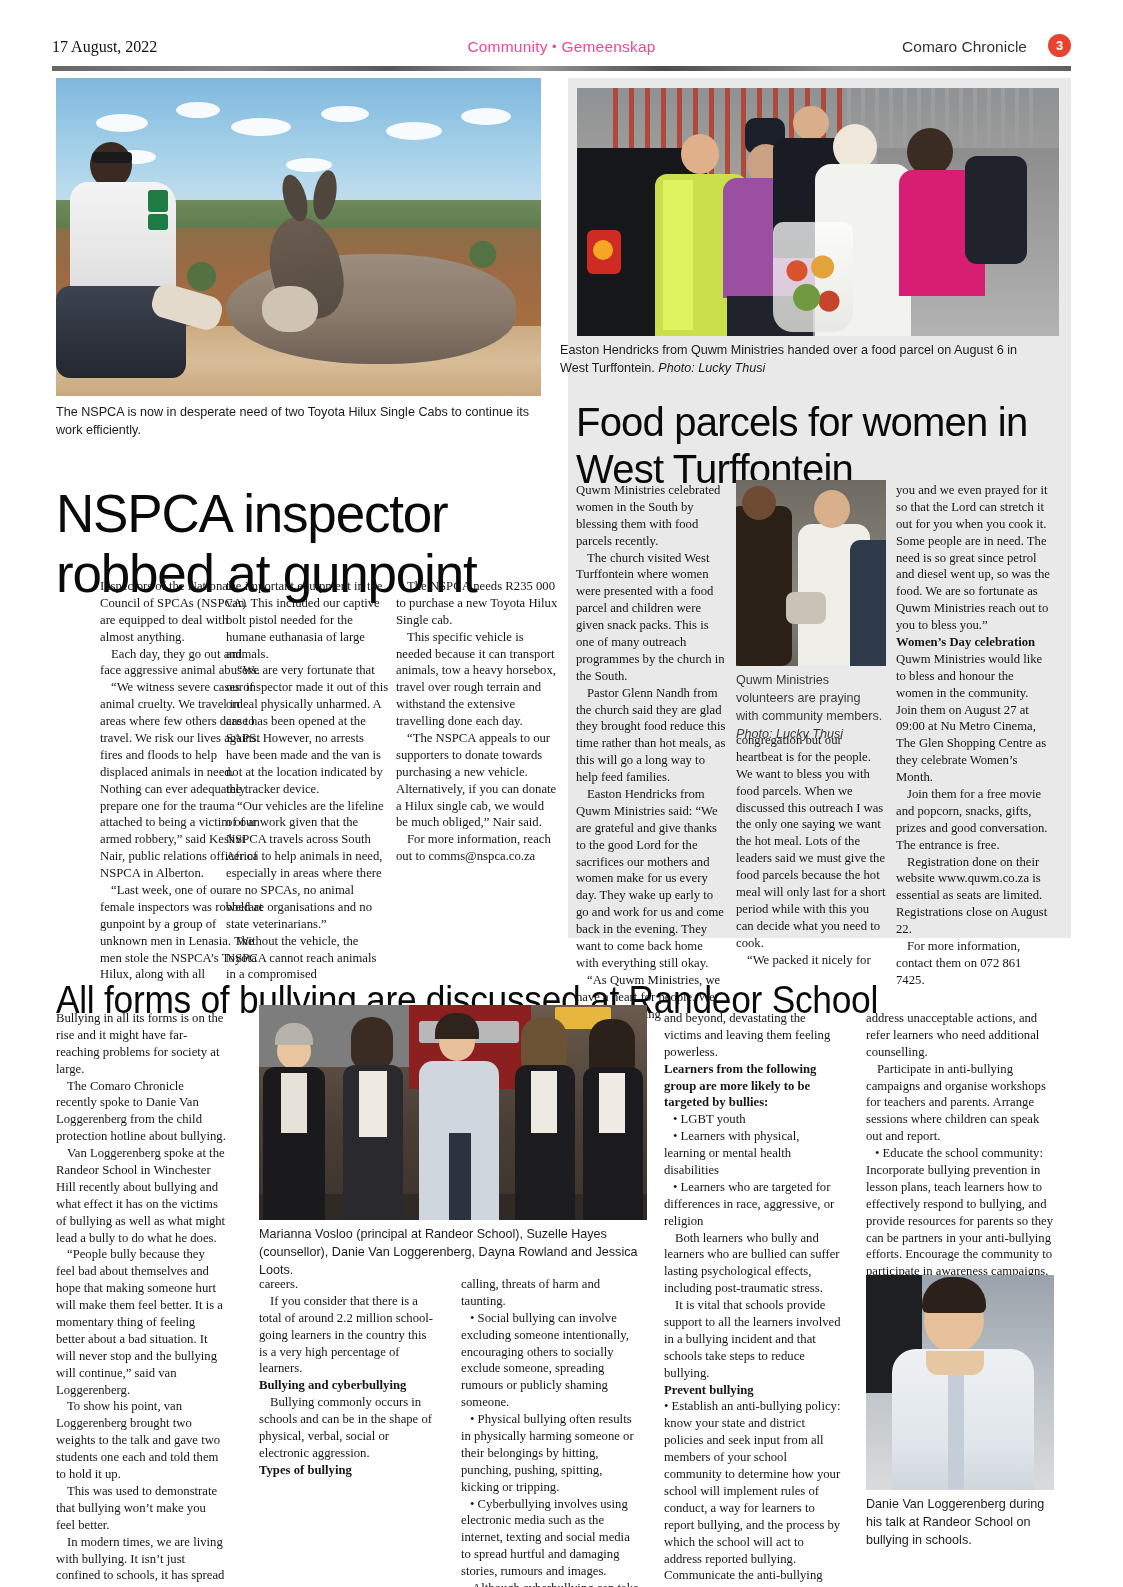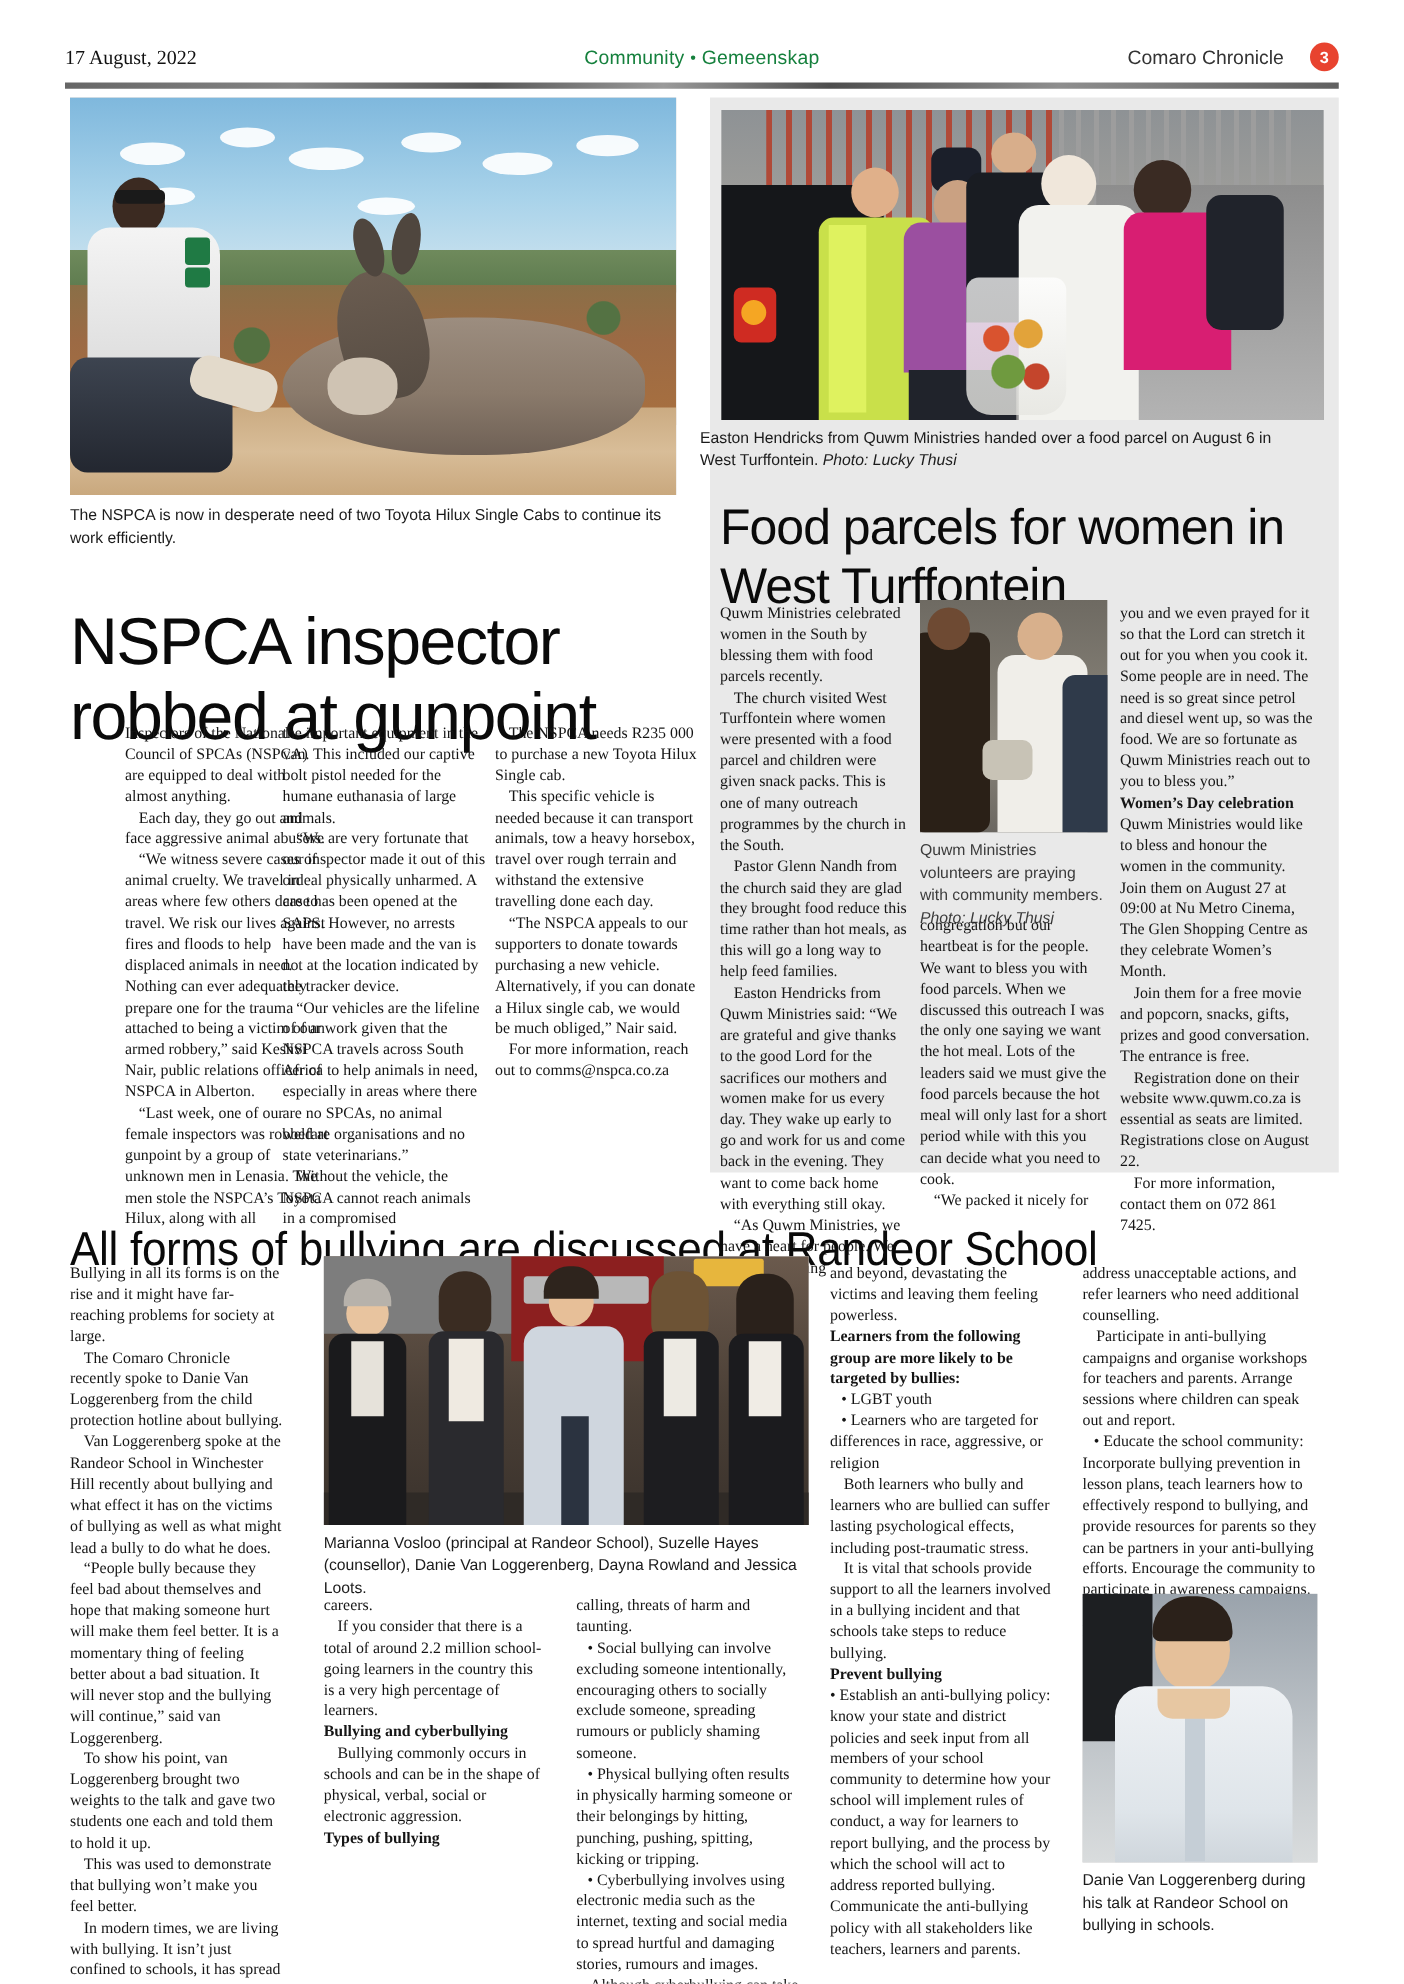--- a/index.html
+++ b/index.html
@@ -23,21 +23,21 @@
     top: 38px;
     width: 1019px;
     height: 28px;
   }
   .masthead-center {
     position: absolute;
     left: 0; right: 0; top: 0;
     text-align: center;
     font-family: "Liberation Sans", sans-serif;
     font-size: 15.5px;
-    color: #15803d;
+    color: #ec4899;
     letter-spacing: .2px;
   }
   .masthead-center .dot { font-size: 13px; vertical-align: 1px; }
   .masthead-right {
     position: absolute;
     right: 44px; top: 0;
     font-family: "Liberation Sans", sans-serif;
     font-size: 15.5px;
     color: #333;
   }
@@ -358,20 +358,21 @@
   <p class="bullet">• Social bullying can involve excluding someone intentionally, encouraging others to socially exclude someone, spreading rumours or publicly shaming someone.</p>
   <p class="bullet">• Physical bullying often results in physically harming someone or their belongings by hitting, punching, pushing, spitting, kicking or tripping.</p>
   <p class="bullet">• Cyberbullying involves using electronic media such as the internet, texting and social media to spread hurtful and damaging stories, rumours and images.</p>
   <p>Although cyberbullying can take place anywhere and anytime, this form of bullying often can travel rapidly through a school population</p>
 </div>
 
 <div class="col" style="left:664px; top:1010px; width:178px;">
   <p class="noind">and beyond, devastating the victims and leaving them feeling powerless.</p>
   <p class="bold">Learners from the following group are more likely to be targeted by bullies:</p>
   <p class="bullet">• LGBT youth</p>
+  <p class="bullet">• Learners with physical, learning or mental health disabilities</p>
   <p class="bullet">• Learners who are targeted for differences in race, aggressive, or religion</p>
   <p>Both learners who bully and learners who are bullied can suffer lasting psychological effects, including post-traumatic stress.</p>
   <p>It is vital that schools provide support to all the learners involved in a bullying incident and that schools take steps to reduce bullying.</p>
   <p class="bold">Prevent bullying</p>
   <p class="noind">• Establish an anti-bullying policy: know your state and district policies and seek input from all members of your school community to determine how your school will implement rules of conduct, a way for learners to report bullying, and the process by which the school will act to address reported bullying. Communicate the anti-bullying policy with all stakeholders like teachers, learners and parents.</p>
 
 </div>
 
 <div class="col" style="left:866px; top:1010px; width:188px;">
   <p class="noind">address unacceptable actions, and refer learners who need additional counselling.</p>

